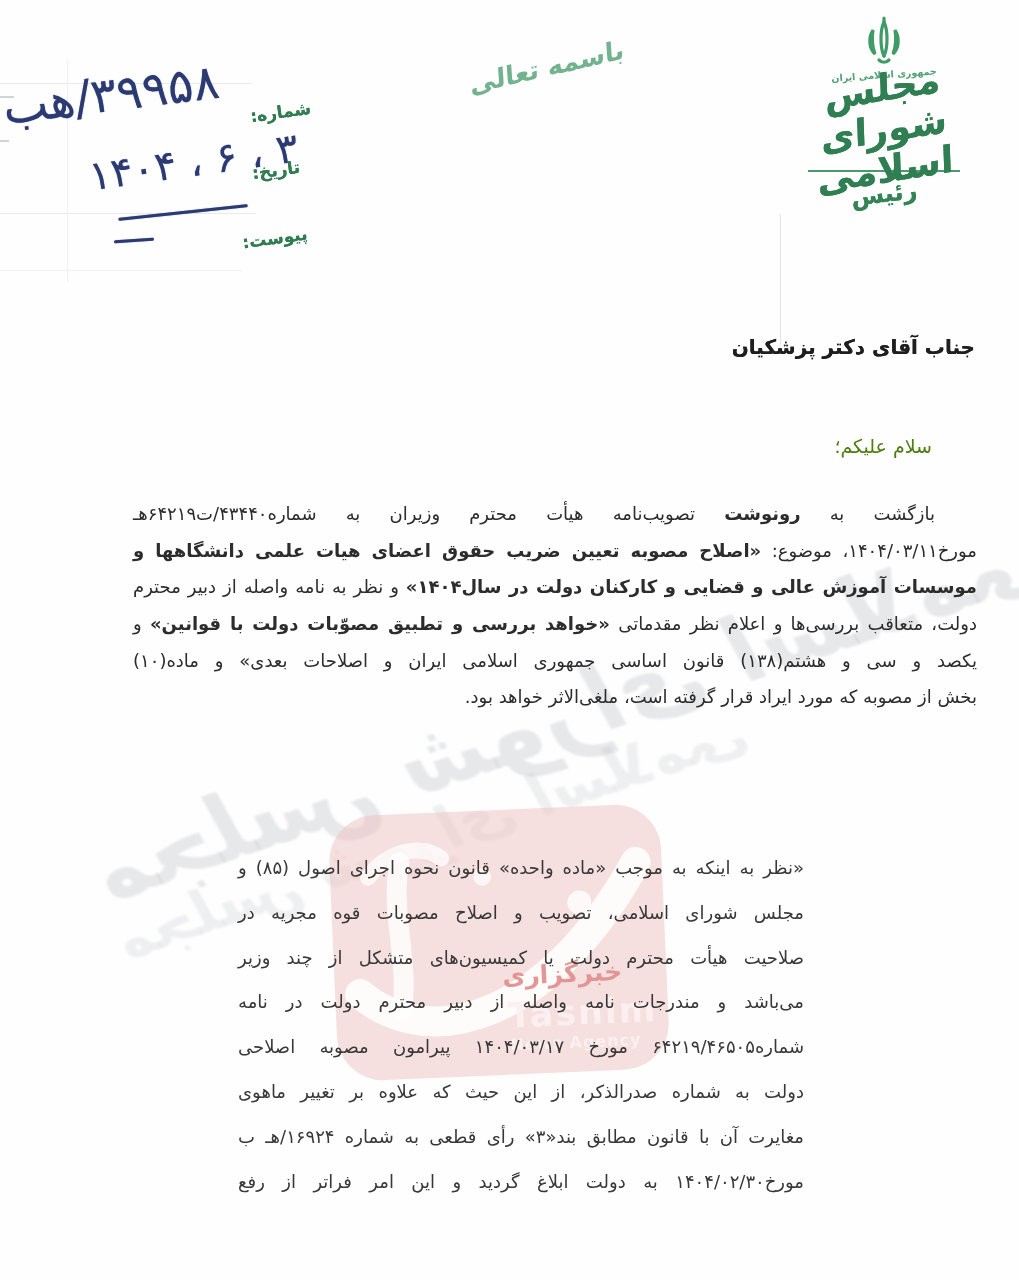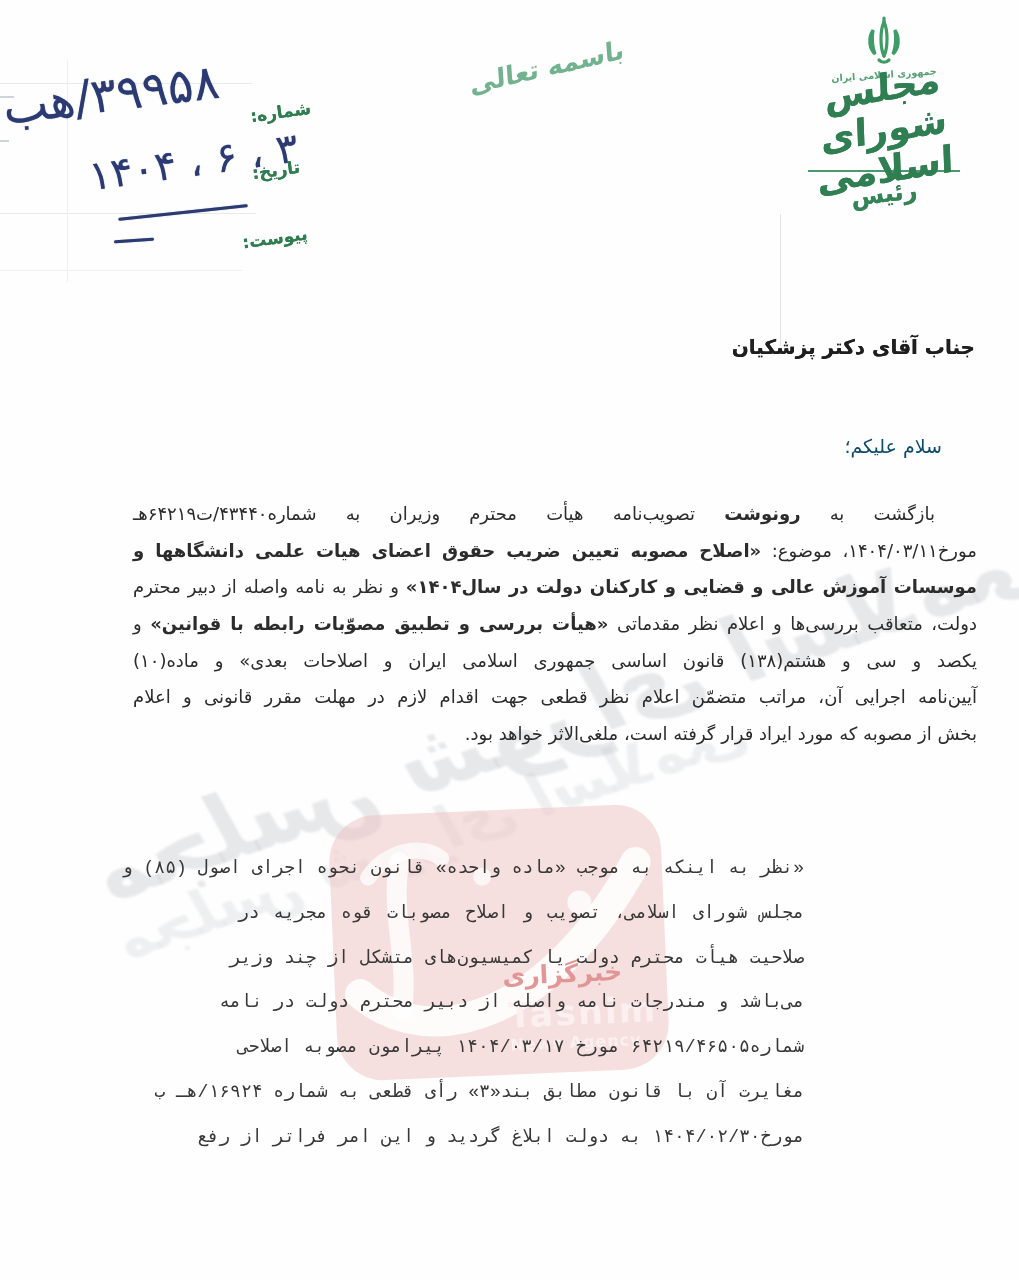--- a/index.html
+++ b/index.html
@@ -35,34 +35,34 @@
   
   .hw{color:#2b3a72;direction:rtl;z-index:3;white-space:nowrap;
     text-shadow:0 0 1px rgba(43,58,114,.55);}
   .hw-number{top:66px;left:2px;font-size:48px;transform:rotate(-7deg);letter-spacing:3px;}
   .hw-date{top:138px;left:88px;font-size:41px;transform:rotate(-8deg);letter-spacing:4px;}
   .hw-stroke{background:#2b3a72;border-radius:2px;z-index:3;box-shadow:0 0 1px rgba(43,58,114,.5);}
   .fold-line{top:214px;left:780px;width:1px;height:132px;background:#e3e3e3;z-index:1;}
   
   .recipient{top:328px;right:44px;text-align:center;direction:rtl;font-weight:700;
     font-size:20px;line-height:39px;color:#1f1f1f;z-index:2;text-shadow:0 0 .5px #1f1f1f;}
-  .greeting{top:435px;right:77px;direction:rtl;font-size:19px;z-index:2;color:#0c4a6e;}
+  .greeting{top:435px;right:87px;direction:rtl;font-size:19px;z-index:2;color:#4d7c0f;}
   
   .p1{top:496px;left:133px;right:42px;direction:rtl;font-size:18px;z-index:2;
     color:#2c2c2c;}
   .p1 .bline{height:36.7px;line-height:36.7px;white-space:nowrap;
     text-align:justify;text-align-last:justify;}
   .p1 .indent{padding-right:42px;}
   .p1 .nojust{text-align-last:right;}
   .b{font-weight:700;}
   
   .p2{top:846px;left:238px;width:566px;direction:rtl;font-size:18px;z-index:2;
     color:#383838;}
   .p2 .qline{height:44.8px;line-height:44.8px;white-space:nowrap;
-    text-align:justify;text-align-last:justify;font-family:Liberation Mono, monospace;}
+    text-align:justify;text-align-last:justify;}
   
   .ghost{top:668px;left:110px;width:900px;height:360px;z-index:0;
     transform:rotate(-19deg);pointer-events:none;}
   .ghost .g1,.ghost .g2{font-weight:700;color:rgba(165,171,177,.26);
     direction:rtl;transform:scaleX(-1) skewX(-10deg);filter:blur(1px);white-space:nowrap;}
   .ghost .g1{font-size:92px;}
   .ghost .g2{font-size:60px;margin-top:-18px;margin-right:120px;color:rgba(165,171,177,.18);}
   
   .wm-box{top:810px;left:333px;width:332px;height:265px;z-index:1;
     background:rgba(238,190,190,.48);border-radius:46px;transform:rotate(-2.5deg);}
@@ -135,27 +135,27 @@
 <div class="abs recipient">
   <div>جناب آقای دکتر پزشکیان</div>
 </div>
 
 <div class="abs greeting">سلام علیکم؛</div>
 
 <div class="abs p1" id="p1">
     <div class="bline indent"><span>بازگشت به </span><span class="b">رونوشت</span><span> تصویب‌نامه هیأت محترم وزیران به شماره۴۳۴۴۰/ت۶۴۲۱۹هـ</span></div>
     <div class="bline"><span>مورخ۱۴۰۴/۰۳/۱۱، موضوع: </span><span class="b">«اصلاح مصوبه تعیین ضریب حقوق اعضای هیات علمی دانشگاهها و</span></div>
     <div class="bline"><span class="b">موسسات آموزش عالی و قضایی و کارکنان دولت در سال۱۴۰۴»</span><span> و نظر به نامه واصله از دبیر محترم</span></div>
-    <div class="bline"><span>دولت، متعاقب بررسی‌ها و اعلام نظر مقدماتی </span><span class="b">«هیأت بررسی و تطبیق مصوّبات رابطه با قوانین»</span><span> و</span></div>
+    <div class="bline"><span>دولت، متعاقب بررسی‌ها و اعلام نظر مقدماتی </span><span class="b">«خواهد بررسی و تطبیق مصوّبات دولت با قوانین»</span><span> و</span></div>
     <div class="bline"><span>یکصد و سی و هشتم(۱۳۸) قانون اساسی جمهوری اسلامی ایران و اصلاحات بعدی» و ماده(۱۰)</span></div>
-    <div class="bline"><span>آیین‌نامه اجرایی آن، مراتب متضمّن اعلام نظر قطعی جهت اقدام لازم در مهلت مقرر قانونی و اعلام</span></div>
     <div class="bline nojust"><span>بخش از مصوبه که مورد ایراد قرار گرفته است، ملغی‌الاثر خواهد بود.</span></div>
   </div>
 
 <div class="abs p2" id="p2">
     <div class="qline">«نظر به اینکه به موجب «ماده واحده» قانون نحوه اجرای اصول (۸۵) و</div>
     <div class="qline">مجلس شورای اسلامی، تصویب و اصلاح مصوبات قوه مجریه در</div>
     <div class="qline">صلاحیت هیأت محترم دولت یا کمیسیون‌های متشکل از چند وزیر</div>
     <div class="qline">می‌باشد و مندرجات نامه واصله از دبیر محترم دولت در نامه</div>
     <div class="qline">شماره۶۴۲۱۹/۴۶۵۰۵ مورخ ۱۴۰۴/۰۳/۱۷ پیرامون مصوبه اصلاحی</div>
+    <div class="qline">دولت به شماره صدرالذکر، از این حیث که علاوه بر تغییر ماهوی</div>
     <div class="qline">مغایرت آن با قانون مطابق بند«۳» رأی قطعی به شماره ۱۶۹۲۴/هـ ب</div>
     <div class="qline">مورخ۱۴۰۴/۰۲/۳۰ به دولت ابلاغ گردید و این امر فراتر از رفع</div>
   </div>
 
 </body></html>

